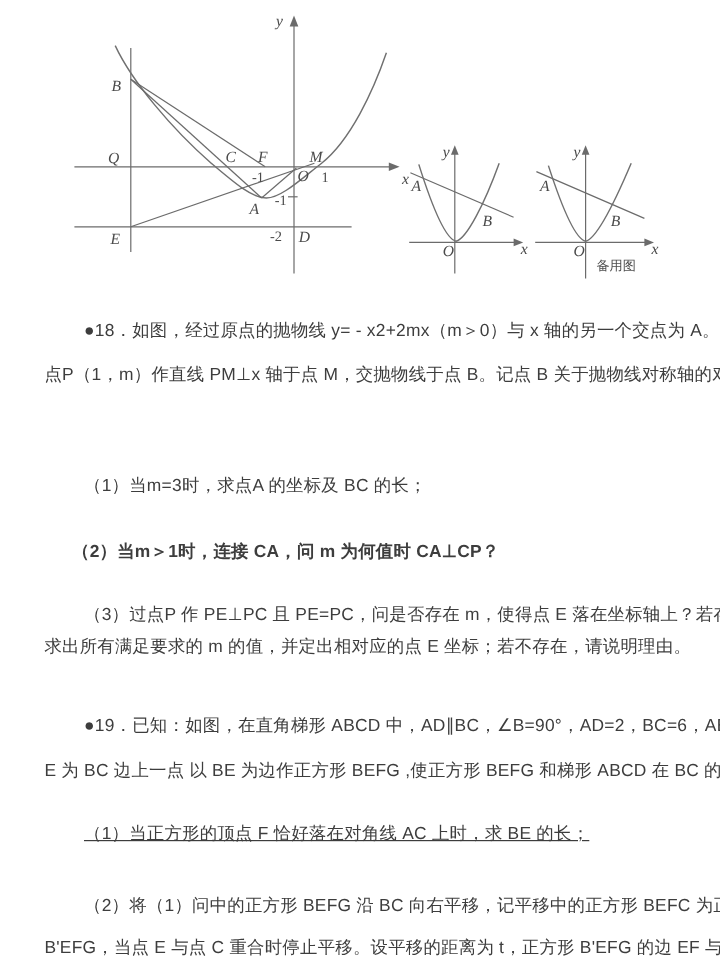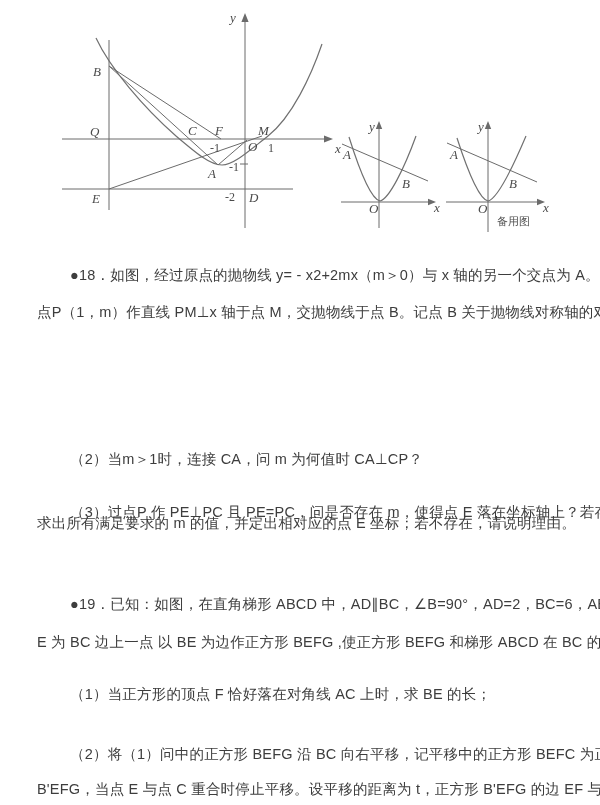--- a/index.html
+++ b/index.html
@@ -82,22 +82,23 @@
       <text class="lbl" x="543" y="212">x</text>
       <text class="lbl" x="478" y="213">O</text>
       <text class="lbl" x="450" y="159">A</text>
       <text class="lbl" x="509" y="188">B</text>
       <text class="cap" x="497" y="225">备用图</text>
     </g>
   </svg>
 
   <div class="textline" style="left:70px;top:266px;">●18．如图，经过原点的抛物线 y= - x2+2mx（m＞0）与 x 轴的另一个交点为 A。过</div>
   <div class="textline" style="left:37px;top:303px;">点P（1，m）作直线 PM⊥x 轴于点 M，交抛物线于点 B。记点 B 关于抛物线对称轴的对</div>
-  <div class="textline" style="left:70px;top:450px;">（2）当m＞1时，连接 CA，问 m 为何值时 CA⊥CP？</div>
+  <div class="textline" style="left:70px;top:395px;">（1）当m=3时，求点A 的坐标及 BC 的长；</div>
+  <div class="textline" style="left:60px;top:450px;font-weight:bold;">（2）当m＞1时，连接 CA，问 m 为何值时 CA⊥CP？</div>
   <div class="textline" style="left:70px;top:503px;">（3）过点P 作 PE⊥PC 且 PE=PC，问是否存在 m，使得点 E 落在坐标轴上？若存在，</div>
-  <div class="textline" style="left:37px;top:514px;text-align:right;">求出所有满足要求的 m 的值，并定出相对应的点 E 坐标；若不存在，请说明理由。</div>
+  <div class="textline" style="left:37px;top:529px;text-align:right;">求出所有满足要求的 m 的值，并定出相对应的点 E 坐标；若不存在，请说明理由。</div>
   <div class="textline" style="left:70px;top:595px;">●19．已知：如图，在直角梯形 ABCD 中，AD∥BC，∠B=90°，AD=2，BC=6，AB=3。</div>
   <div class="textline" style="left:37px;top:633px;">E 为 BC 边上一点 以 BE 为边作正方形 BEFG ,使正方形 BEFG 和梯形 ABCD 在 BC 的同侧。</div>
-  <div class="textline" style="left:70px;top:685px;">（1）当正方形的顶点 F 恰好落在对角线 AC 上时，求 BE 的长；</div>
+  <div class="textline" style="left:70px;top:685px;text-decoration:underline;">（1）当正方形的顶点 F 恰好落在对角线 AC 上时，求 BE 的长；</div>
   <div class="textline" style="left:70px;top:745px;">（2）将（1）问中的正方形 BEFG 沿 BC 向右平移，记平移中的正方形 BEFC 为正方形</div>
   <div class="textline" style="left:37px;top:780px;">B'EFG，当点 E 与点 C 重合时停止平移。设平移的距离为 t，正方形 B'EFG 的边 EF 与 AC</div>
 
 </div>
 
 </body></html>

